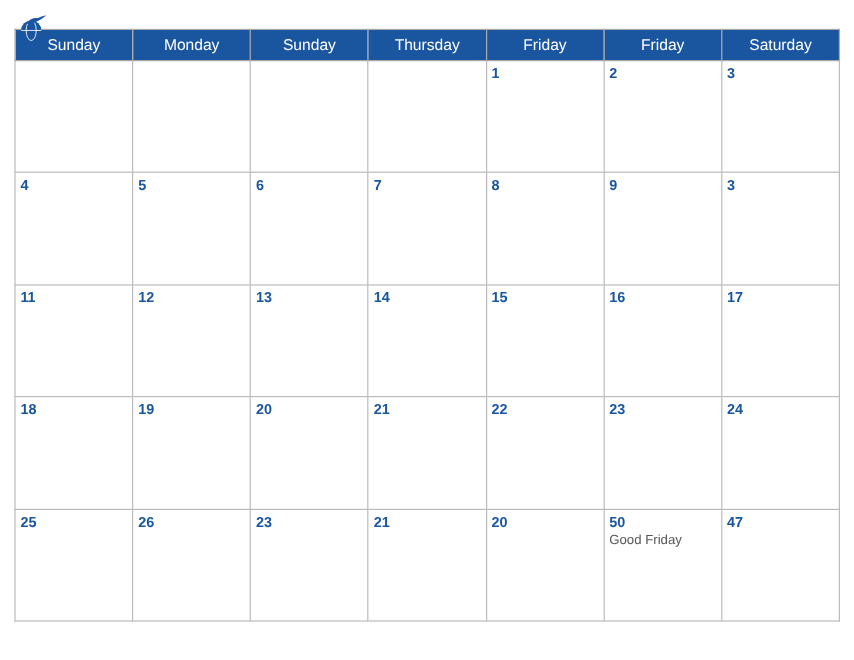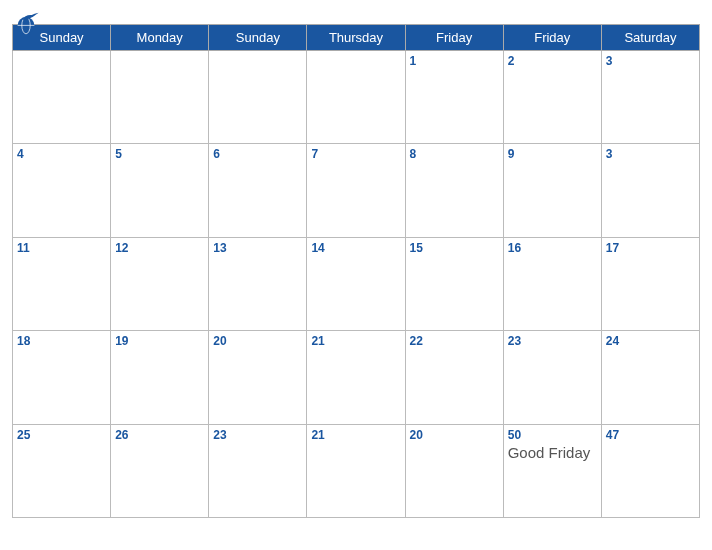--- a/index.html
+++ b/index.html
@@ -88,21 +88,21 @@
       font-weight: bold;
       display: block;
     }
     .empty-day {
       background: #fff;
     }
     .has-day {
       background: #fff;
     }
     .holiday-label {
-      font-size: 15px;
+      font-size: 11px;
       color: #555;
       margin-top: 2px;
       display: block;
     }
     
     .logo-svg {
       width: 28px;
       height: 28px;
     }
   </style>

